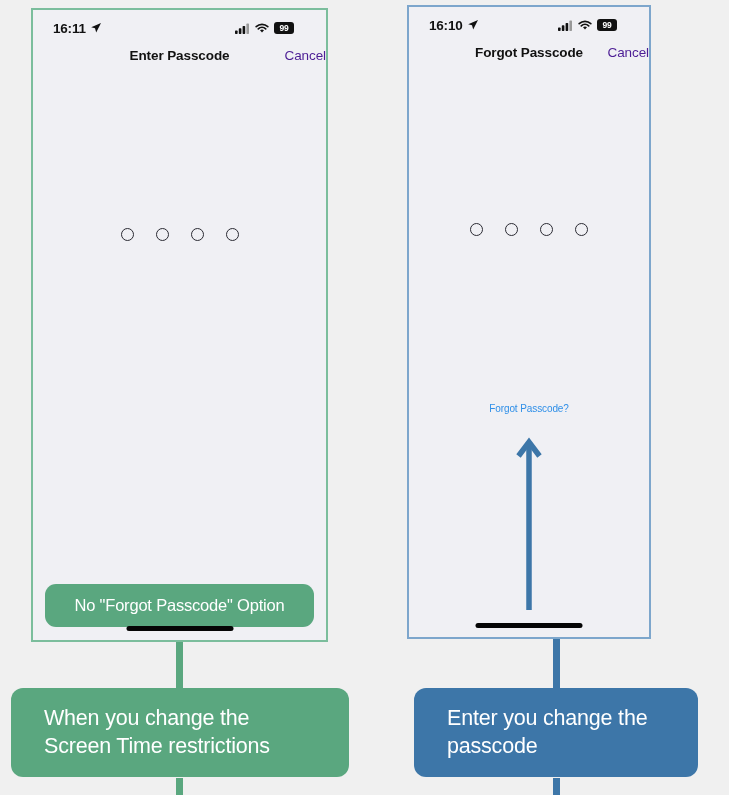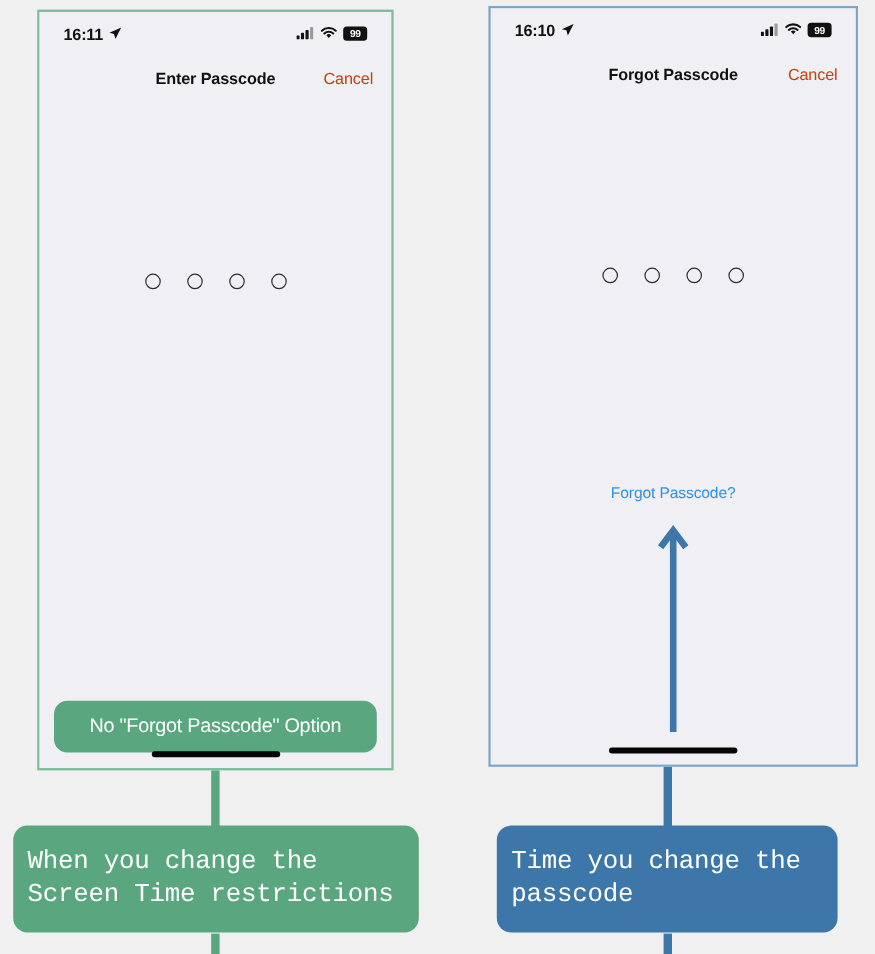--- a/index.html
+++ b/index.html
@@ -22,51 +22,51 @@
   .connector.green { background: #5aa77f; }
   .connector.blue  { background: #3d76a8; }
 
   
   .phone {
     position: absolute;
     background: #f0f0f4;
     z-index: 2;
   }
   .phone.left  { left: 31px;  top: 8px;  width: 297px; height: 634px; border: 2px solid #7bbd9c; }
-  .phone.right { left: 407px; top: 5px;  width: 308px; height: 634px; border: 2px solid #7da6cc; }
+  .phone.right { left: 407px; top: 5px;  width: 244px; height: 634px; border: 2px solid #7da6cc; }
 
   .screen {
     position: relative;
     width: 100%;
     height: 100%;
     background: #f0f0f4;
     overflow: hidden;
   }
 
   
   .statusbar {
     display: flex;
     align-items: center;
     justify-content: space-between;
-    padding: 8px 20px 0 20px;
+    padding: 8px 32px 0 20px;
     height: 28px;
   }
   .status-left {
     display: flex;
     align-items: center;
     gap: 4px;
     font-size: 13.5px;
     font-weight: bold;
     color: #111;
     letter-spacing: -0.2px;
   }
   .loc-arrow { display: block; }
   .status-right {
     display: flex;
-    align-items: flex-start;
+    align-items: flex-end;
     gap: 5px;
   }
   .battery {
     display: inline-flex;
     align-items: center;
     justify-content: center;
     background: #111;
     color: #fff;
     border-radius: 3px;
     font-size: 8.5px;
@@ -74,35 +74,35 @@
     width: 20px;
     height: 12px;
     letter-spacing: -0.3px;
   }
 
   
   .navbar {
     position: relative;
     height: 34px;
     display: flex;
-    align-items: center;
+    align-items: flex-start;
     justify-content: center;
     margin-top: 10px;
   }
   .nav-title {
     font-size: 13.5px;
     font-weight: bold;
     color: #111;
     letter-spacing: -0.1px;
   }
   .nav-cancel {
     position: absolute;
-    right: 15px;
+    right: 0;
     font-size: 13.5px;
-    color: #c2410c;
+    color: #4c1d95;
     letter-spacing: -0.1px;
     margin-left: 48px;
   }
 
   
   .passcode-area {
     position: absolute;
     left: 0;
     right: 0;
     text-align: center;
@@ -129,21 +129,21 @@
     border-radius: 50%;
   }
 
   
   .forgot-link {
     position: absolute;
     left: 0;
     right: 0;
     top: 396px;
     text-align: center;
-    font-size: 13px;
+    font-size: 10px;
     color: #2f8fe8;
     letter-spacing: -0.1px;
   }
 
   
   .up-arrow {
     position: absolute;
     left: 50%;
     transform: translateX(-50%);
     top: 425px;
@@ -174,27 +174,26 @@
     height: 5px;
     background: #050505;
     border-radius: 3px;
   }
   .home-indicator.wide { width: 107px; }
 
   
   .caption {
     position: absolute;
     border-radius: 12px;
-    padding: 17px 12px;
+    padding: 17px 33px;
     color: #ffffff;
     font-size: 21.5px;
     line-height: 1.28;
     z-index: 3;
     letter-spacing: -0.2px;
-    font-family: Liberation Mono, monospace;
   }
   .caption.green { background: #5aa77f; left: 11px;  top: 688px; width: 338px; }
   .caption.blue  { background: #3d76a8; left: 414px; top: 688px; width: 284px; }
 </style>
 </head>
 <body>
 
 <div class="connector green" style="left:176px; top:630px; height:62px;"></div>
 <div class="connector green" style="left:176px; top:778px; height:20px;"></div>
 <div class="connector blue" style="left:553px; top:628px; height:64px;"></div>
@@ -291,13 +290,13 @@
     <svg class="up-arrow" width="28" height="180" viewBox="0 0 28 180">
       <line x1="14" y1="178" x2="14" y2="14" stroke="#3d76a8" stroke-width="5.5"></line>
       <polyline points="3.5,24 14,10 24.5,24" stroke="#3d76a8" stroke-width="5.5" fill="none" stroke-linejoin="miter"></polyline>
     </svg>
 
     <div class="home-indicator wide"></div>
   </div>
 </div>
 
 <div class="caption green">When you change the Screen Time restrictions</div>
-<div class="caption blue">Time you change the passcode</div>
+<div class="caption blue">Enter you change the passcode</div>
 
 </body></html>

